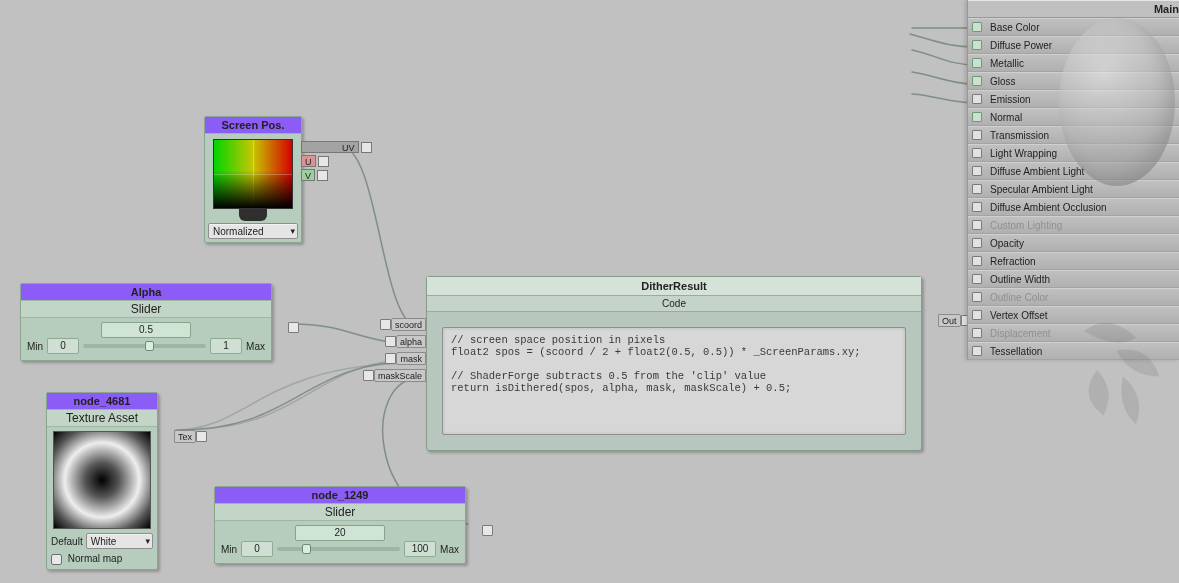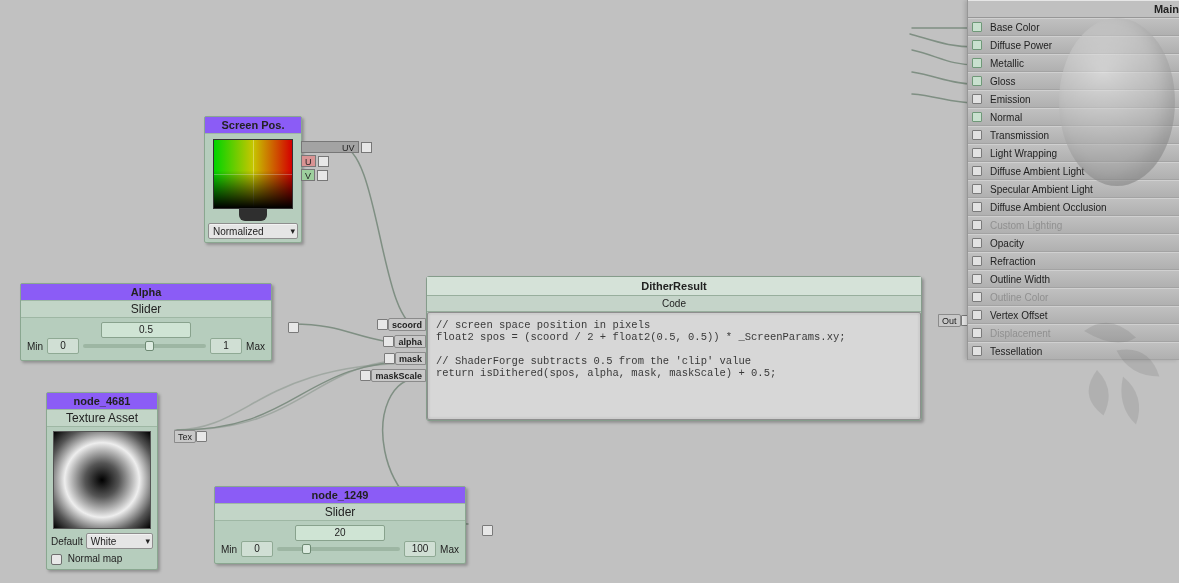--- a/index.html
+++ b/index.html
@@ -115,21 +115,21 @@
     background:#d5e2d8;
     text-align:center;font-weight:bold;font-size:11px;
     padding:3px 0;border-bottom:1px solid #98ae9d;
   }
   .code-node .subtitle {
     background:#c5d4c9;
     text-align:center;font-size:10px;
     padding:2px 0;border-bottom:1px solid #98ae9d;
   }
   .code-node .codebox {
-    margin:0;
+    margin:15px;
     background:#d7d7d7;
     border:1px solid #8e8e8e;
     border-radius:2px;
     padding:6px 8px;
     font-family:"Courier New",monospace;
     font-size:10.5px;
     color:#3a3a3a;
     white-space:pre;
     height:108px;
     box-shadow: inset 0 0 3px rgba(0,0,0,.25), inset 0 0 0 1px rgba(255,255,255,.25);
@@ -145,21 +145,21 @@
     border:1px solid #7a7a7a;
     background:#e7e7e7;
     border-radius:1px;
   }
   .port.in { right:100%; margin-right:1px; flex-direction:row-reverse; }
   .port.out { left:100%; margin-left:17px; }
   .port .tag {
     background:#c8c8c8;border:1px solid #8b8b8b;
     padding:0 3px;height:13px;line-height:13px;
   }
-  .port.in .tag{border-radius:2px 0 0 2px;font-weight:bold;}
+  .port.in .tag{border-radius:2px 0 0 2px;}
   .port.out .tag{border-radius:0 2px 2px 0;}
 
   
   .screenpos-preview{
     width:80px;height:70px;margin:5px auto 0;
     border:1px solid #333;
     background:
       linear-gradient(to right, #00d400 0%, #c6c600 50%, #d40000 100%),
       #111;
     position:relative;

